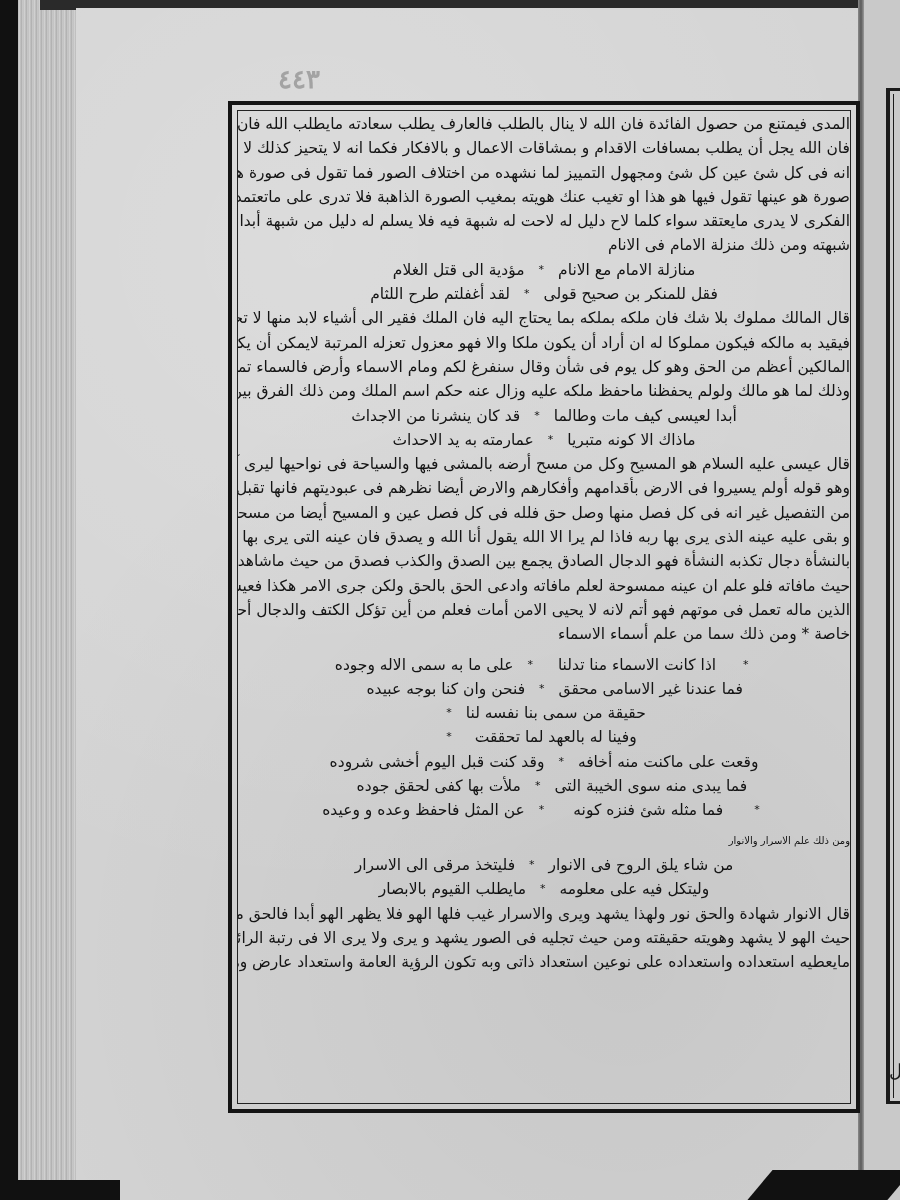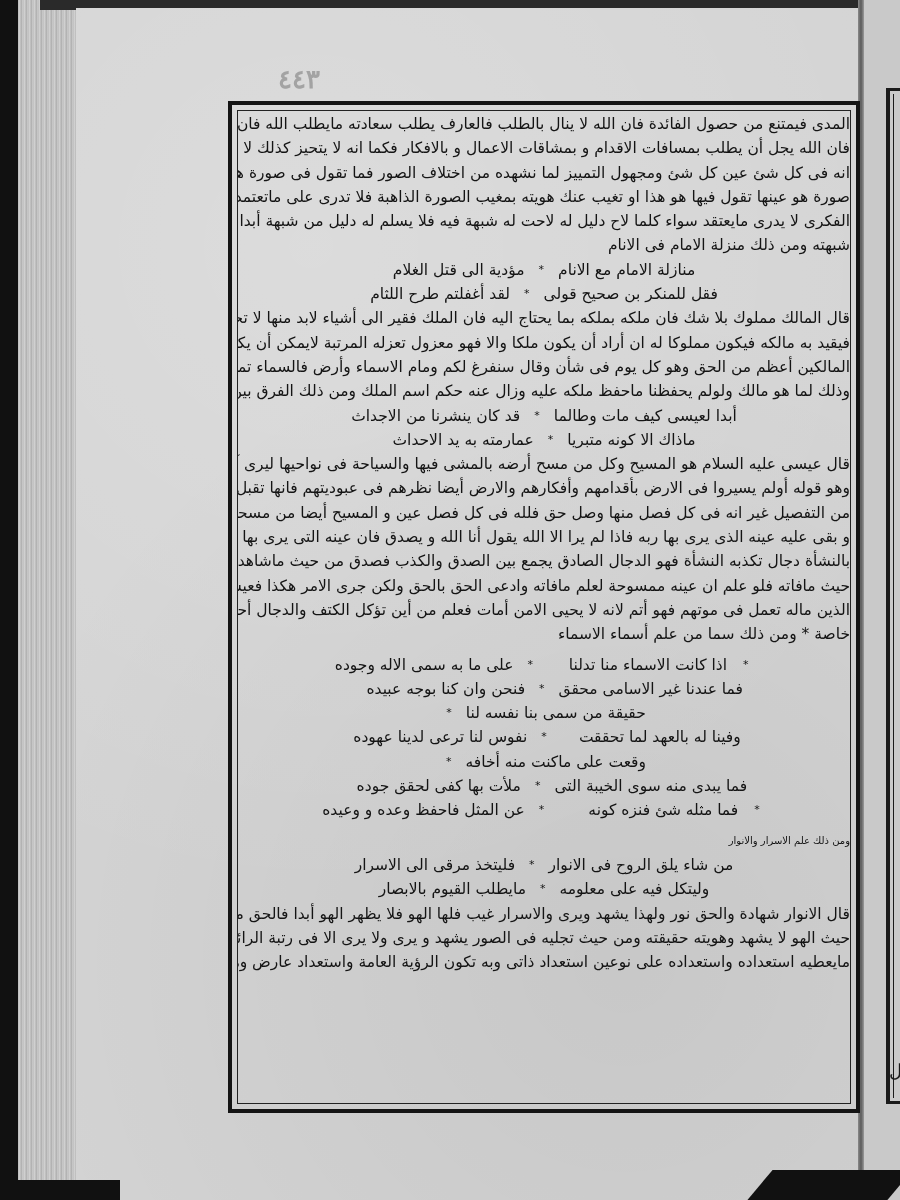--- a/index.html
+++ b/index.html
@@ -86,21 +86,21 @@
       height: 24.3px; line-height: 24.3px; font-size: 15.5px; white-space: nowrap;
       text-align: justify; text-align-last: justify; overflow: hidden;
     }
     .prose-line.last { text-align-last: right; }
     .verse-line {
       height: 24.3px; line-height: 24.3px; font-size: 15.5px; white-space: nowrap;
       display: flex; justify-content: center; gap: 10px;
     }
     .verse-line .hemi { display: inline-block; }
     .verse-line.wide .hemi { min-width: 180px; }
-    .verse-line.wide .hemi.first { text-align: right; }
+    .verse-line.wide .hemi.first { text-align: center; }
     .verse-line.wide .hemi.second { text-align: right; }
     .star { font-size: 11px; padding: 0 4px; }
     .lead-star { font-size: 11px; padding: 0 6px; }
     .heading-line {
       height: 24.3px; line-height: 24.3px; font-size: 10px; text-align: right; white-space: nowrap;
     }
     .spacer { height: 6px; }
   </style>
 </head>
 <body>
@@ -183,25 +183,25 @@
       <span class="star">*</span>
       <span class="hemi second">فنحن وان كنا بوجه عبيده</span>
     </div>
     <div class="verse-line wide">
       <span class="hemi first">حقيقة من سمى بنا نفسه لنا</span>
       <span class="star">*</span>
     </div>
     <div class="verse-line wide">
       <span class="hemi first">وفينا له بالعهد لما تحققت</span>
       <span class="star">*</span>
-      <span class="hemi second">نفوس لنا ترعى لدينا عهوده</span>
     </div>
     <div class="verse-line wide">
       <span class="hemi first">وقعت على ماكنت منه أخافه</span>
       <span class="star">*</span>
+      <span class="hemi second">وقد كنت قبل اليوم أخشى شروده</span>
     </div>
     <div class="verse-line wide">
       <span class="hemi first">فما يبدى منه سوى الخيبة التى</span>
       <span class="star">*</span>
       <span class="hemi second">ملأت بها كفى لحقق جوده</span>
     </div>
     <div class="verse-line wide">
       <span class="lead-star">*</span>
       <span class="hemi first">فما مثله شئ فنزه كونه</span>
       <span class="star">*</span>

